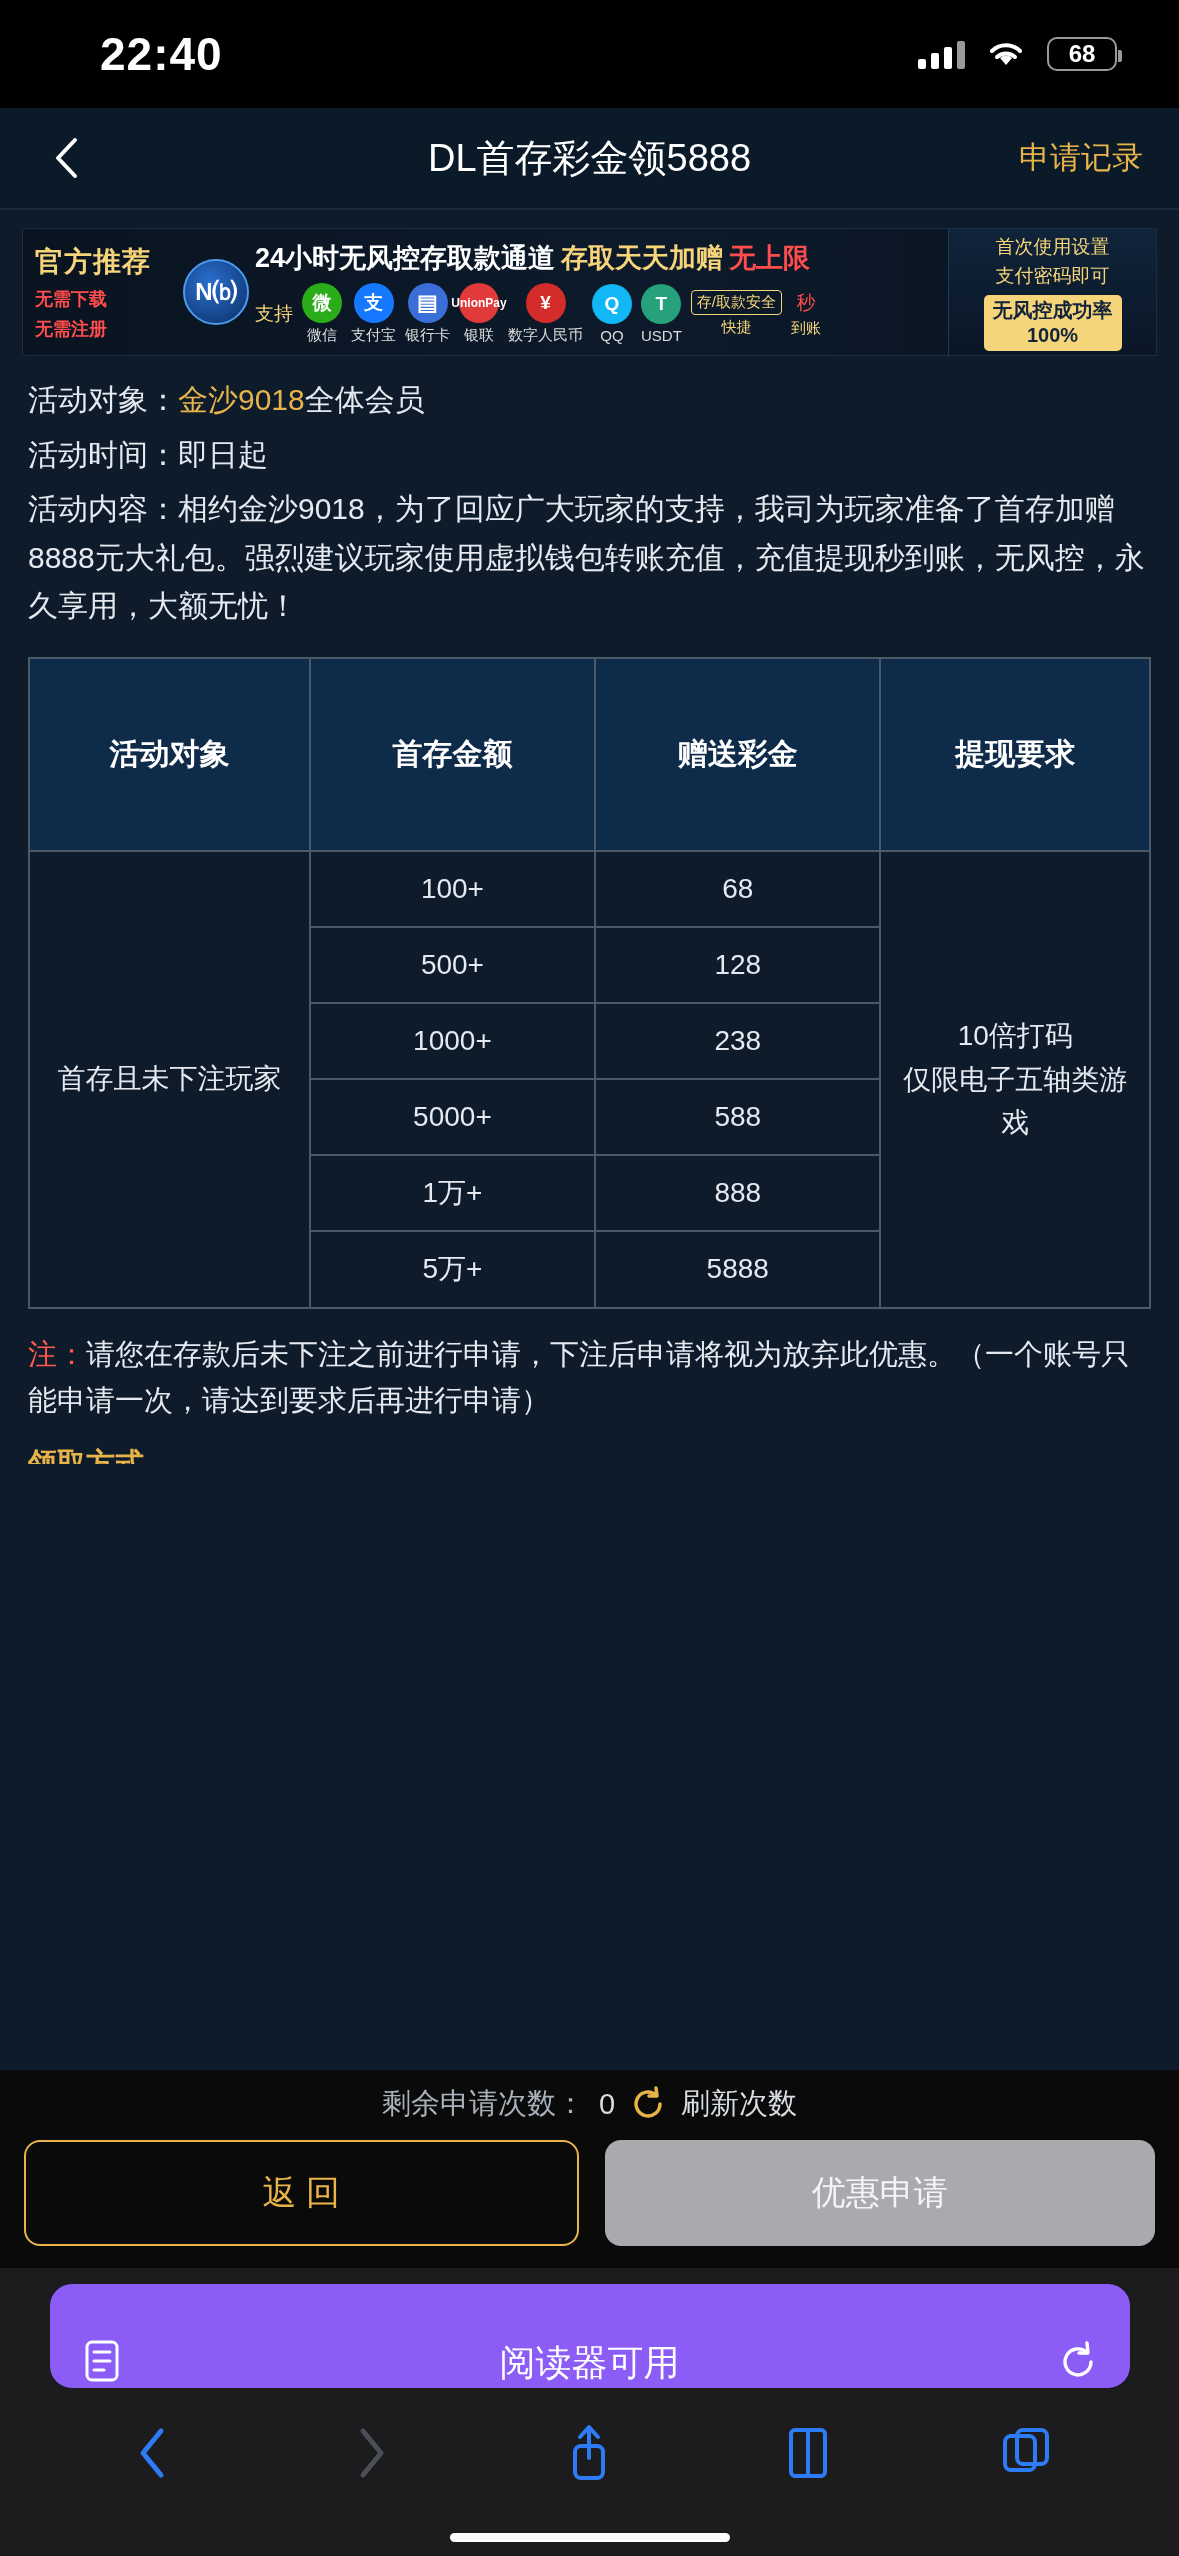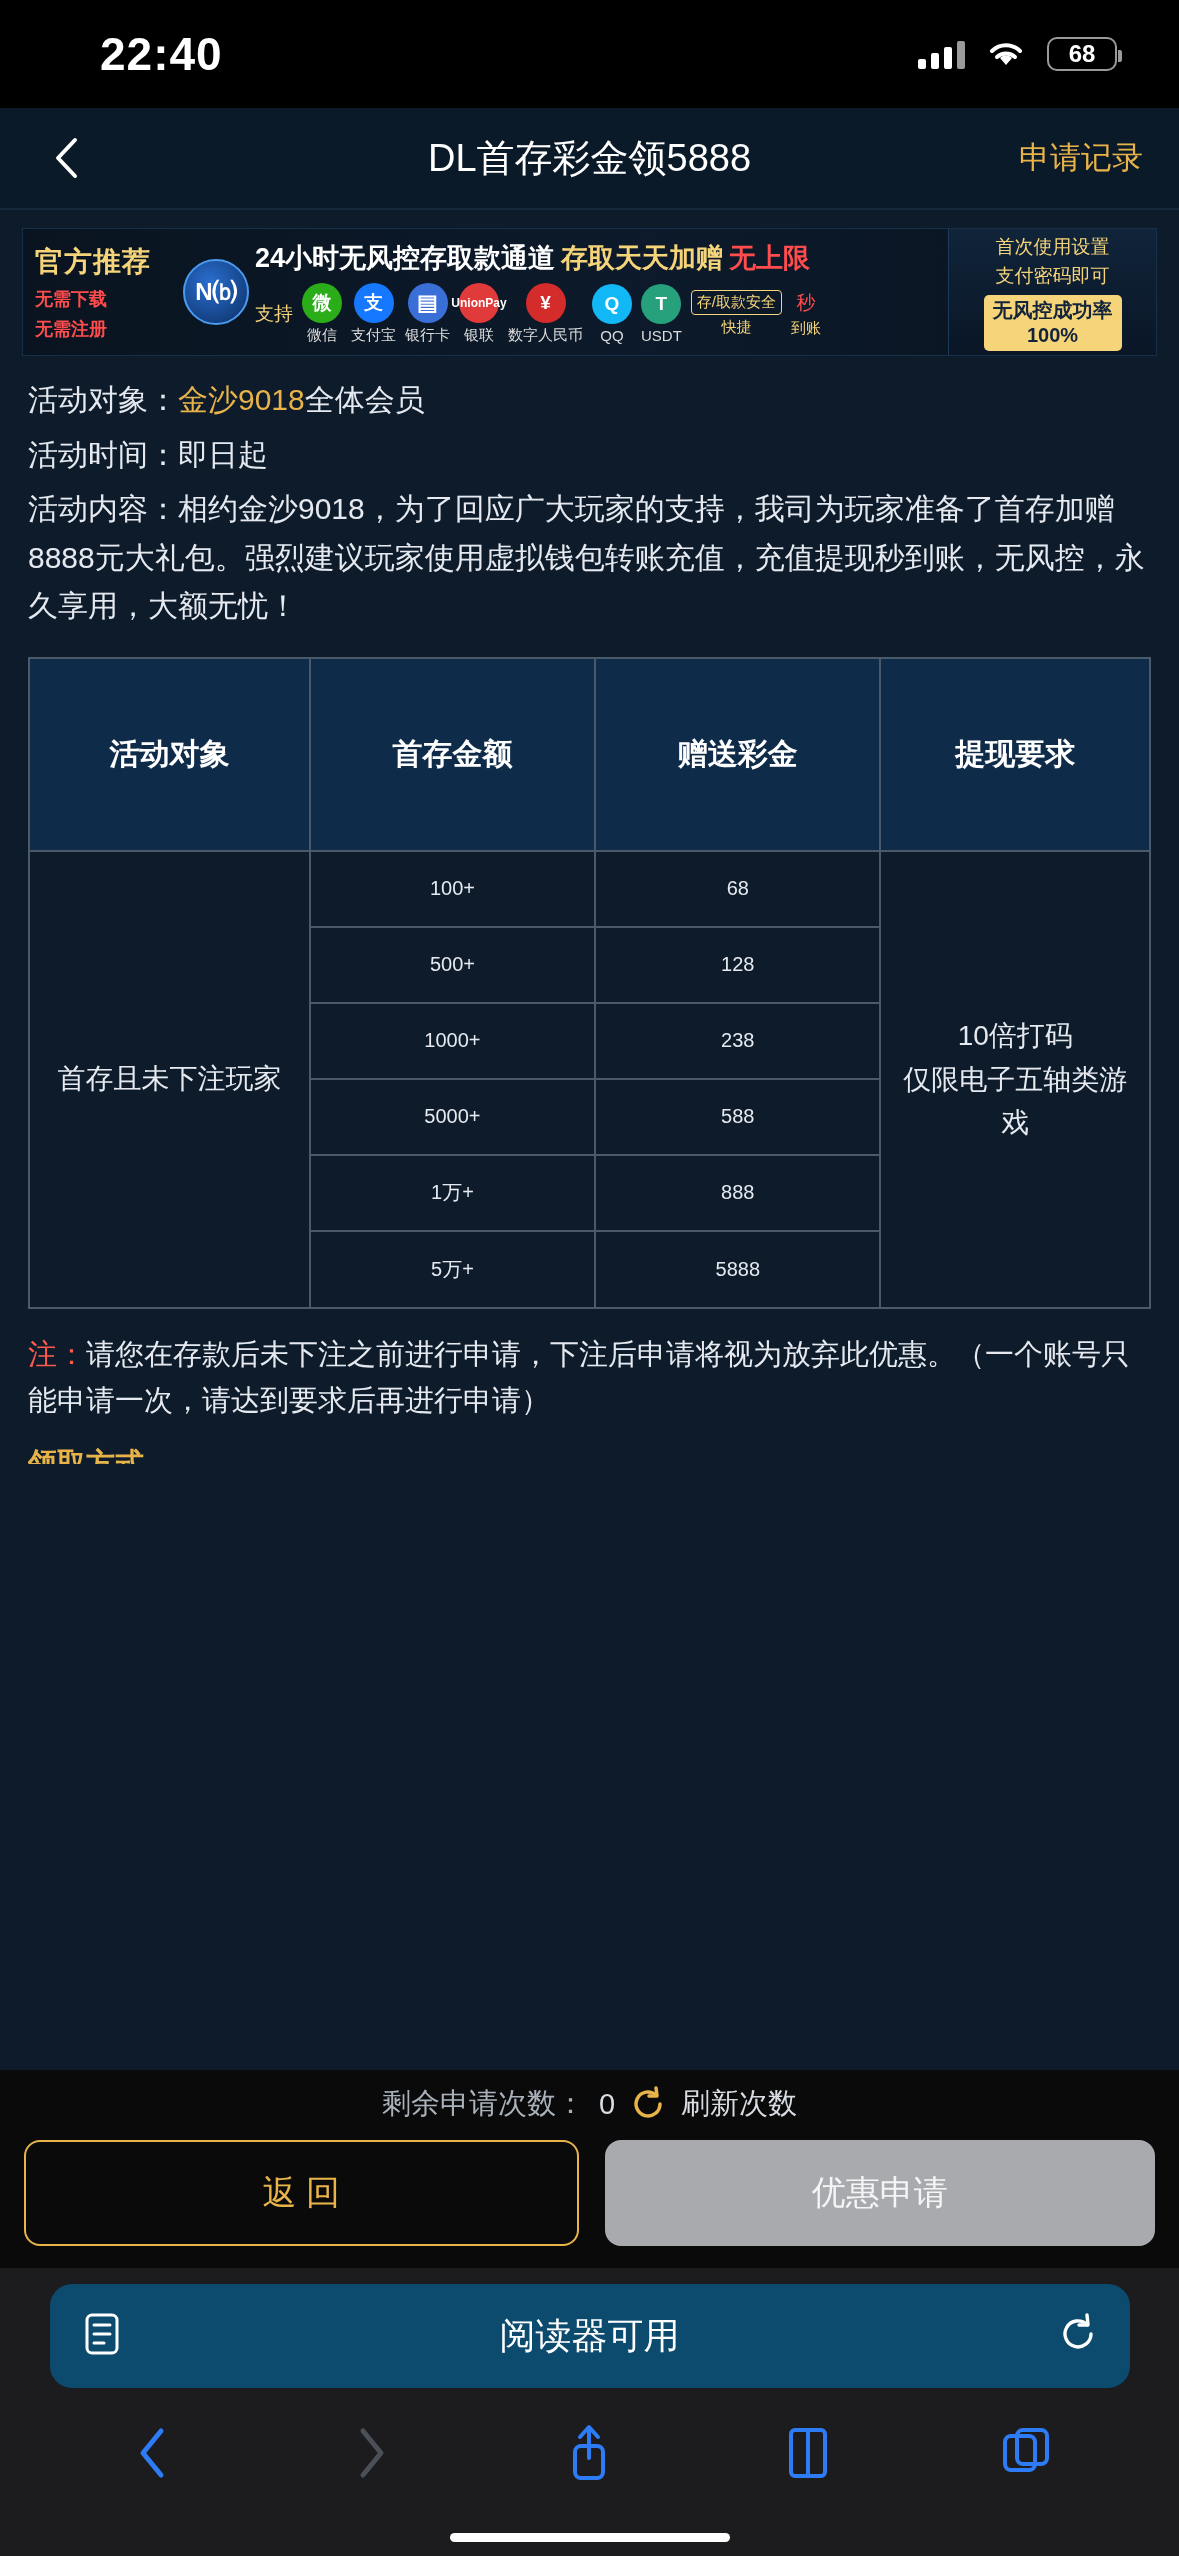--- a/index.html
+++ b/index.html
@@ -198,21 +198,21 @@
     color: #fff;
     font-size: 30px;
     font-weight: bold;
     height: 192px;
     border-right: 2px solid #4b5a68;
     border-bottom: 2px solid #4b5a68;
   }
   .tbl th:last-child { border-right: none; }
   .tbl td {
     color: #e6eaf0;
-    font-size: 20px;
+    font-size: 28px;
     text-align: center;
     height: 76px;
     border-right: 2px solid #4b5a68;
     border-bottom: 2px solid #4b5a68;
     background: #0d1b2a;
   }
   .tbl td.side {
     font-size: 28px;
     border-bottom: none;
     vertical-align: middle;
@@ -276,23 +276,23 @@
     flex: 0 0 auto;
     background: #1c1c1e;
     padding: 16px 0 0 0;
   }
   .reader-row {
     display: flex; align-items: center; justify-content: center;
     padding: 0 24px;
   }
   .addr-bar {
     width: 1080px; height: 104px;
-    background: #0c4a6e;
+    background: #8b5cf6;
     border-radius: 22px;
-    display: flex; align-items: center; justify-content: space-between;
+    display: flex; align-items: flex-end; justify-content: space-between;
     padding: 0 32px;
   }
   .addr-text {
     flex: 1 1 auto; text-align: center; color: #fff; font-size: 36px;
   }
   .toolbar {
     height: 130px;
     display: flex; align-items: center; justify-content: space-around;
     padding: 0 44px;
   }

